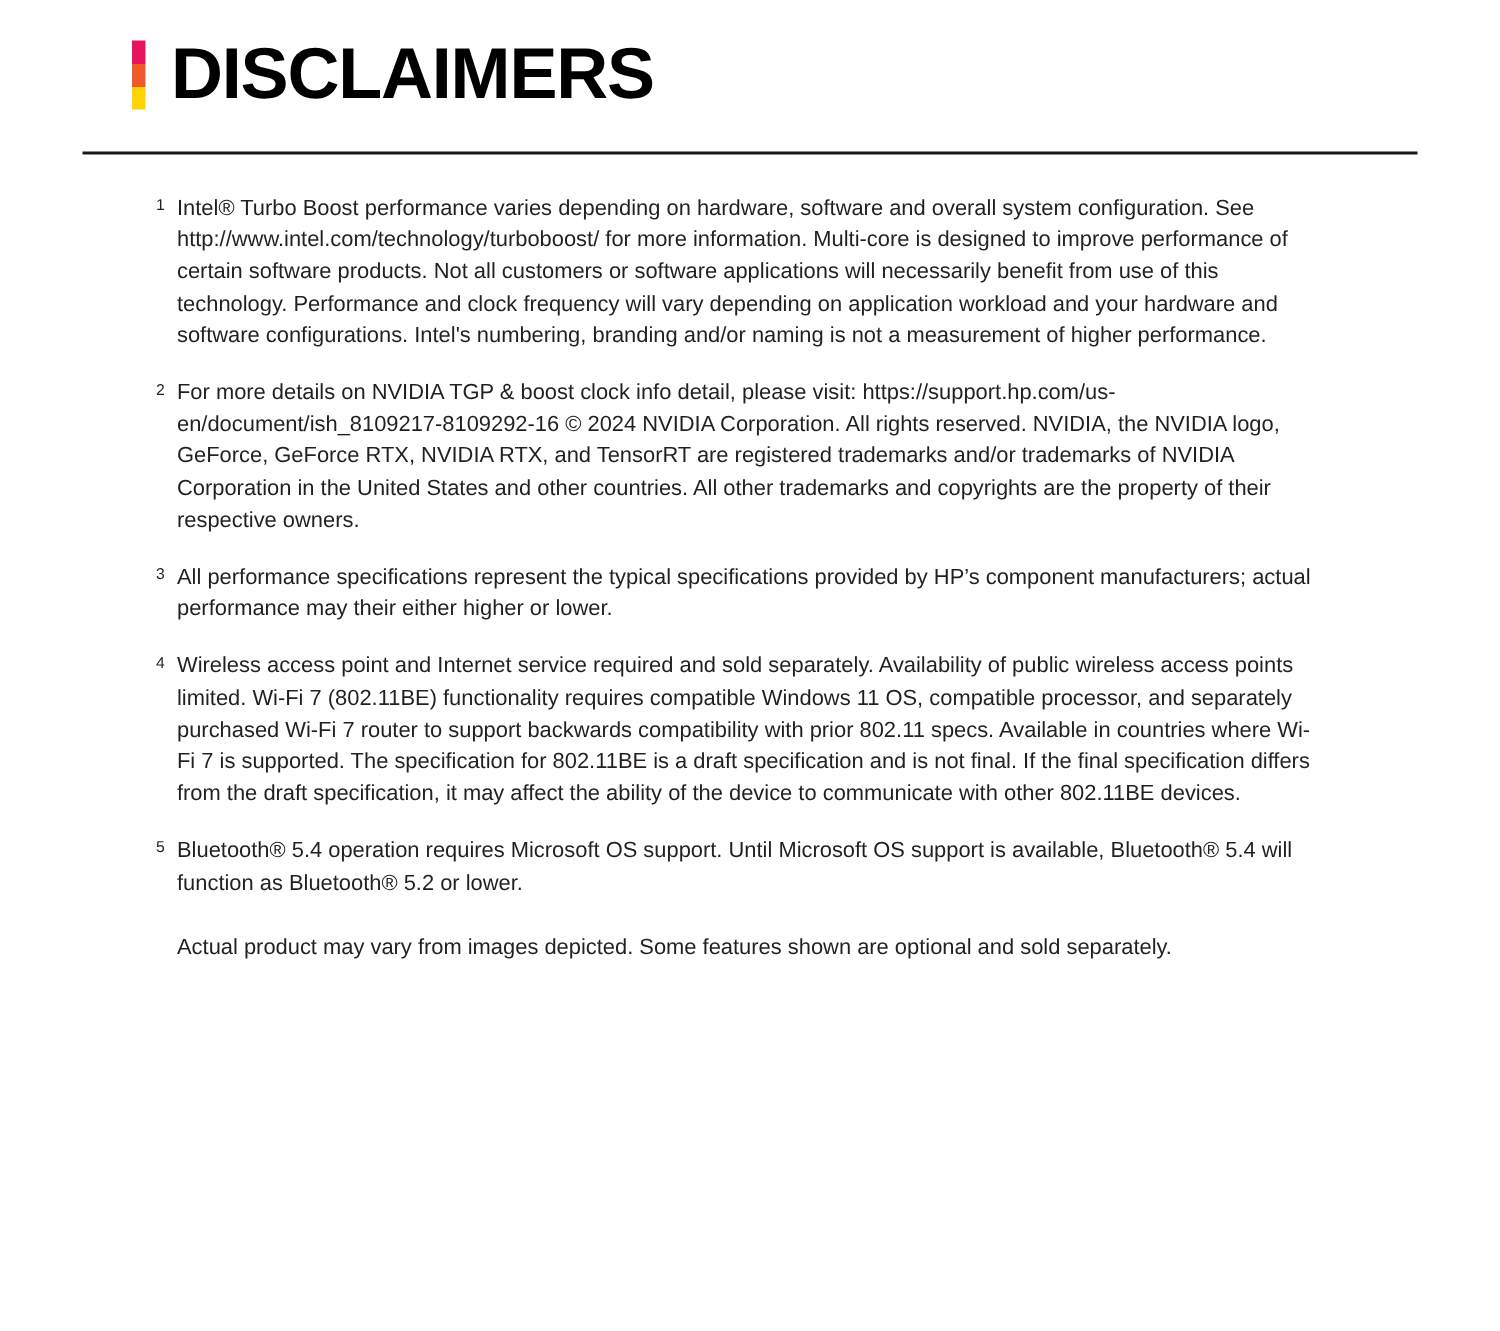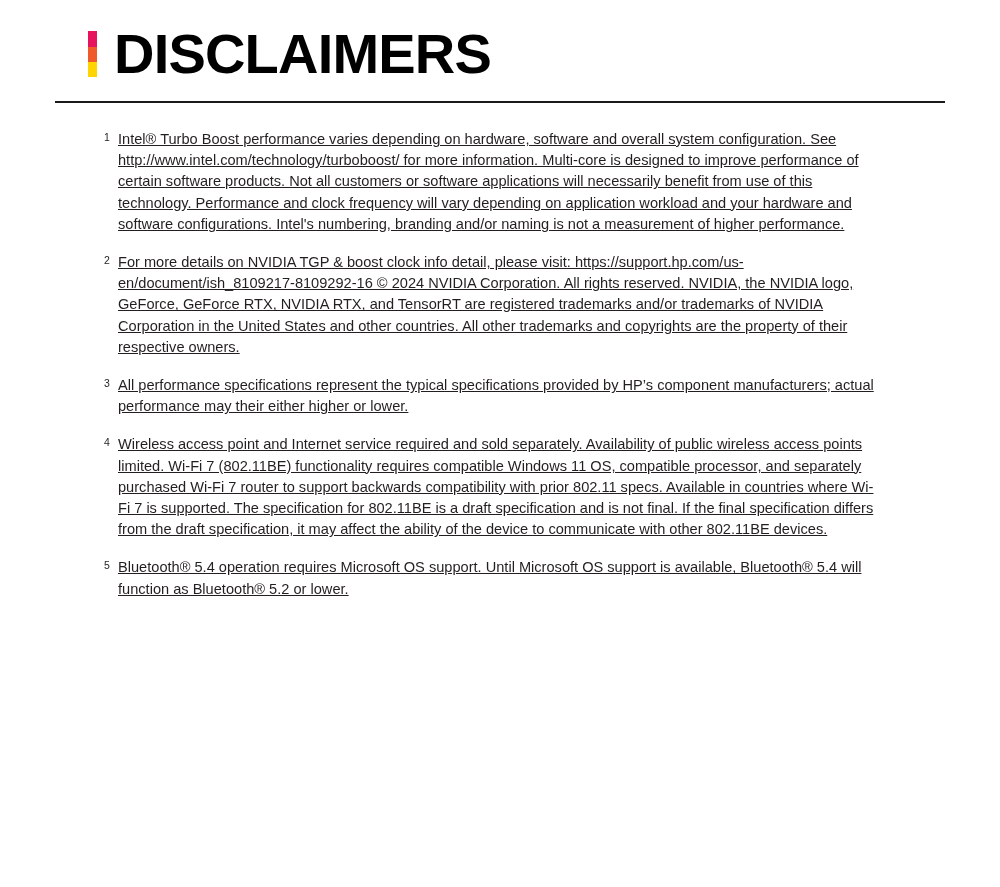--- a/index.html
+++ b/index.html
@@ -27,21 +27,21 @@
     display: flex;
     align-items: center;
   }
   .accent-bar {
     width: 9px;
     height: 46px;
     margin-right: 17px;
     background: linear-gradient(to bottom, #e8135f 0%, #e8135f 34%, #f05a2a 34%, #f05a2a 67%, #ffd400 67%, #ffd400 100%);
   }
   .title {
-    font-size: 56px;
+    font-size: 48px;
     font-weight: 700;
     letter-spacing: -0.8px;
     line-height: 1;
     color: #000000;
     font-family: "Liberation Sans", sans-serif;
   }
   .rule {
     position: absolute;
     left: 55px;
     top: 101px;
@@ -68,21 +68,20 @@
     position: absolute;
     left: 0;
     top: 1px;
     font-size: 10.5px;
     line-height: 14px;
     color: #231f20;
   }
   .note .body {
     display: block;
     padding-left: 14px;
-    text-decoration: underline;
   }
   .note.no-marker .body {
     padding-left: 14px;
   }
   .note.spaced {
     margin-top: 22px;
   }
 </style>
 </head>
 <body>
@@ -116,15 +115,18 @@
     <div class="note">
       <span class="marker">4</span>
       <span class="body">Wireless access point and Internet service required and sold separately. Availability of public wireless access points limited. Wi-Fi 7 (802.11BE) functionality requires compatible Windows 11 OS, compatible processor, and separately purchased Wi-Fi 7 router to support backwards compatibility with prior 802.11 specs. Available in countries where Wi-Fi 7 is supported. The specification for 802.11BE is a draft specification and is not final. If the final specification differs from the draft specification, it may affect the ability of the device to communicate with other 802.11BE devices.</span>
     </div>
 
     <div class="note">
       <span class="marker">5</span>
       <span class="body">Bluetooth® 5.4 operation requires Microsoft OS support. Until Microsoft OS support is available, Bluetooth® 5.4 will function as Bluetooth® 5.2 or lower.</span>
     </div>
 
+    <div class="note no-marker spaced">
+      <span class="body">Actual product may vary from images depicted. Some features shown are optional and sold separately.</span>
+    </div>
 
   </div>
 </div>
 
 </body></html>

